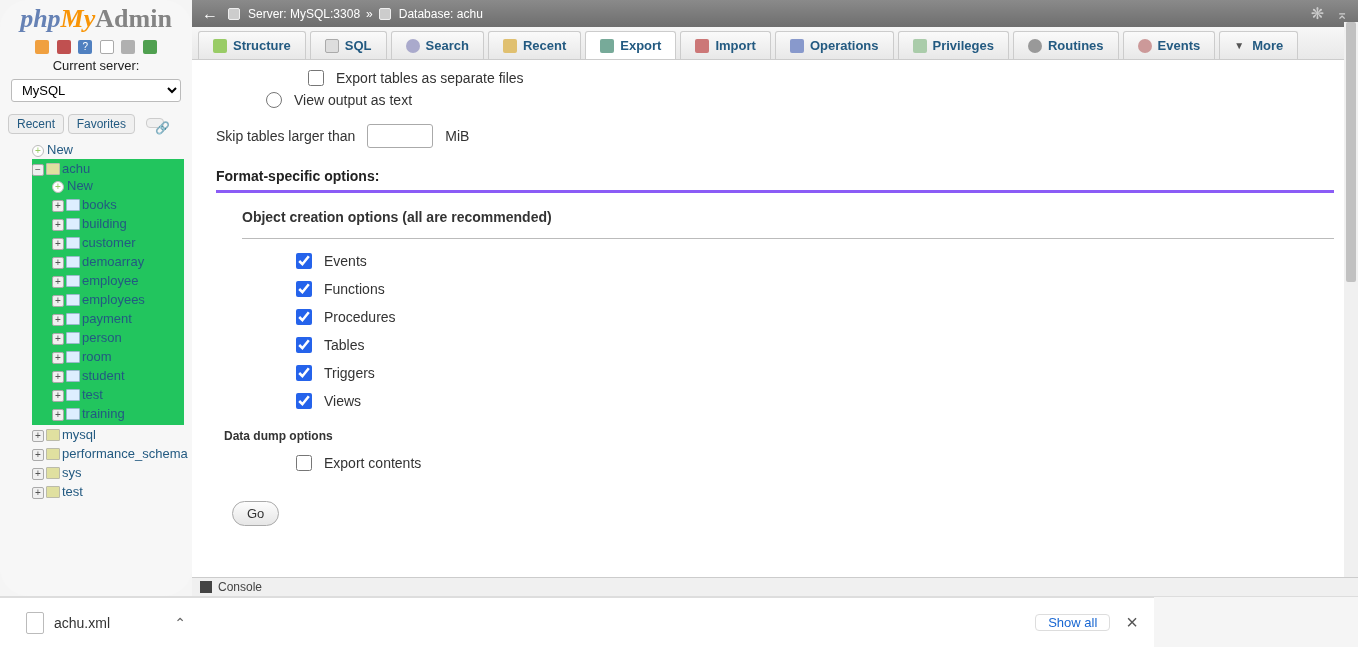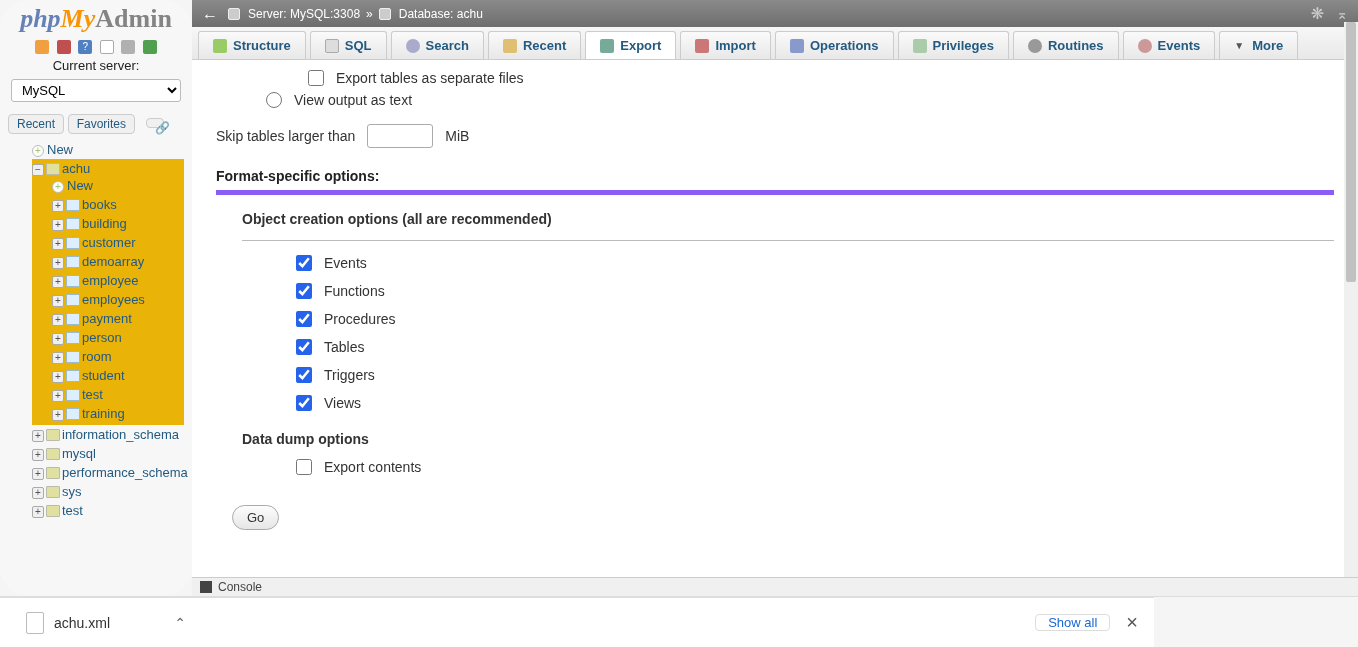--- a/index.html
+++ b/index.html
@@ -25,21 +25,21 @@
   .sidebar-tabs span { display:inline-block; padding: 2px 8px; border:1px solid #ccc; border-radius:4px; background:#f0f0f0; color:#235a81; cursor:pointer; font-size:12px;}
   .chain-icon { float: right; margin: 4px 20px 0 0; width: 18px; height: 10px; color:#aaa; font-size:12px;}
   .tree { padding: 0 8px 0 12px; font-size: 13px; color: #235a81; }
   .tree ul { list-style: none; padding-left: 20px; }
   .tree li { padding: 2px 0 2px 0; white-space: nowrap; position: relative; }
   .tree .toggle { display:inline-block; width:12px; height:12px; border:1px solid #aaa; background:#f0f0f0; color:#555; font-size:10px; line-height:10px; text-align:center; margin-right:2px; border-radius:2px; cursor:pointer;}
   .tree .dbicon { display:inline-block; width:14px; height:12px; background:#e0e0a0; border:1px solid #bba; border-radius:1px; margin-right:2px; vertical-align:middle;}
   .tree .tblicon { display:inline-block; width:14px; height:12px; background:#def; border:1px solid #9bc; border-radius:1px; margin-right:2px; vertical-align:middle;}
   .tree .newicon { display:inline-block; width:12px; height:12px; border:1px solid #bbb; border-radius:50%; background:#fff; color:#9c6; font-size:10px; line-height:10px; text-align:center; margin-right:3px;}
   .tree a { color: #235a81; text-decoration: none; }
-  .tree li.sel-db { background:#eab308; }
+  .tree li.sel-db { background:#22c55e; }
 
   .breadcrumb { background: #888; background: linear-gradient(#8a8a8a,#6e6e6e); color: #fff; font-size: 12px; padding: 4px 10px; display:flex; align-items:center; gap:6px; }
   .breadcrumb .back { color:#fff; font-size:16px; margin-right:4px;}
   .breadcrumb .srvicon, .breadcrumb .dbicon2 { display:inline-block; width:12px; height:12px; background:#ccc; border:1px solid #eee; border-radius:2px; vertical-align:middle; margin-right:2px;}
   .breadcrumb .gear-right { margin-left:auto; color:#ccc; font-size:16px;}
   .breadcrumb .collapse-right { color:#ccc; font-size:14px; margin-left:6px;}
 
   .tabs { display:flex; background:#f0f0f0; background:linear-gradient(#f7f7f7,#e8e8e8); border-bottom:1px solid #ccc; padding-left:4px; }
   .tab { display:flex; align-items:center; gap:6px; padding:6px 14px; border:1px solid #ccc; border-bottom:none; margin:4px 2px 0; background:linear-gradient(#fafafa,#e8e8e8); color:#235a81; font-size:13px; font-weight:bold; cursor:pointer; border-radius:3px 3px 0 0;}
   .tab.active { background:#fff; }
@@ -54,23 +54,23 @@
   .ti-priv{background:#aca; border-radius:2px;}
   .ti-rout{background:#999; border-radius:50%;}
   .ti-event{background:#c99; border-radius:50%;}
   .tab .cheva { font-size:10px; color:#555; margin-right:2px;}
 
   .content { padding: 4px 24px 60px; overflow-y:auto; flex:1; font-size:14px; color:#333;}
   .row { display:flex; align-items:center; gap:12px; margin: 6px 0 6px 92px;}
   .row input[type=checkbox], .row input[type=radio]{ width:16px; height:16px;}
   .skip-row { margin: 16px 0 16px 0; display:flex; align-items:center; gap:12px;}
   .skip-row input[type=text]{ width:66px; height:24px; border:1px solid #aaa; border-radius:3px; padding:2px 4px;}
-  .section-h { font-weight:bold; color:#222; font-size:14px; border-bottom:5px solid #8b5cf6; padding:4px 0 6px; margin: 8px 0 12px;}
+  .section-h { font-weight:bold; color:#222; font-size:14px; border-bottom:3px solid #8b5cf6; padding:4px 0 6px; margin: 8px 0 12px;}
   .subsection-h { font-weight:bold; color:#333; font-size:14px; border-bottom:1px solid #bbb; padding:4px 0 13px; margin: 0 0 14px 26px;}
-  .subsection-h2 { font-weight:bold; color:#333; font-size:14px; margin: 20px 0 12px 26px;}
+  .subsection-h2 { font-weight:bold; color:#333; font-size:12px; margin: 20px 0 12px 8px;}
   .opts { padding-left: 80px;}
   .opt-row{ display:flex; align-items:center; gap:12px; margin:12px 0;}
   .opt-row input[type=checkbox]{ width:16px; height:16px; accent-color:#2563eb;}
   .go-btn { display:inline-block; padding:4px 14px; border:1px solid #aaa; border-radius:14px; background:linear-gradient(#fdfdfd,#e6e6e6); font-size:13px; margin:18px 0 0 16px; color:#333; cursor:pointer;}
 
   .console-bar { position:absolute; bottom:0; left:0; right:0; background:#f0f0f0; border-top:1px solid #ccc; font-size:12px; color:#444; padding:2px 8px; display:flex; align-items:center; gap:6px;}
   .console-bar .cicon{ width:12px; height:12px; background:#444; display:inline-block;}
 
   .downloads-bar { position:fixed; bottom:0; left:0; right:0; height:50px; width:1154px; background:#fff; border-top:1px solid #ddd; display:flex; padding:0 16px; font-size:14px; color:#333;}
   .dl-file { display:flex; align-items:center; gap:10px; padding:6px 10px; min-width:180px; position:relative;}
@@ -125,21 +125,20 @@
               <li><span class="toggle">+</span><span class="tblicon"></span><a>payment</a></li>
               <li><span class="toggle">+</span><span class="tblicon"></span><a>person</a></li>
               <li><span class="toggle">+</span><span class="tblicon"></span><a>room</a></li>
               <li><span class="toggle">+</span><span class="tblicon"></span><a>student</a></li>
               <li><span class="toggle">+</span><span class="tblicon"></span><a>test</a></li>
               <li><span class="toggle">+</span><span class="tblicon"></span><a>training</a></li>
             </ul>
         </li>
       </ul>
       <ul id="other-dbs">
-          <li><span class="toggle">+</span><span class="dbicon"></span><a>information_schema</a></li>
           <li><span class="toggle">+</span><span class="dbicon"></span><a>mysql</a></li>
           <li><span class="toggle">+</span><span class="dbicon"></span><a>performance_schema</a></li>
           <li><span class="toggle">+</span><span class="dbicon"></span><a>sys</a></li>
           <li><span class="toggle">+</span><span class="dbicon"></span><a>test</a></li>
         </ul>
     </div>
   </div>
 
   <div class="main">
     <div class="breadcrumb">

